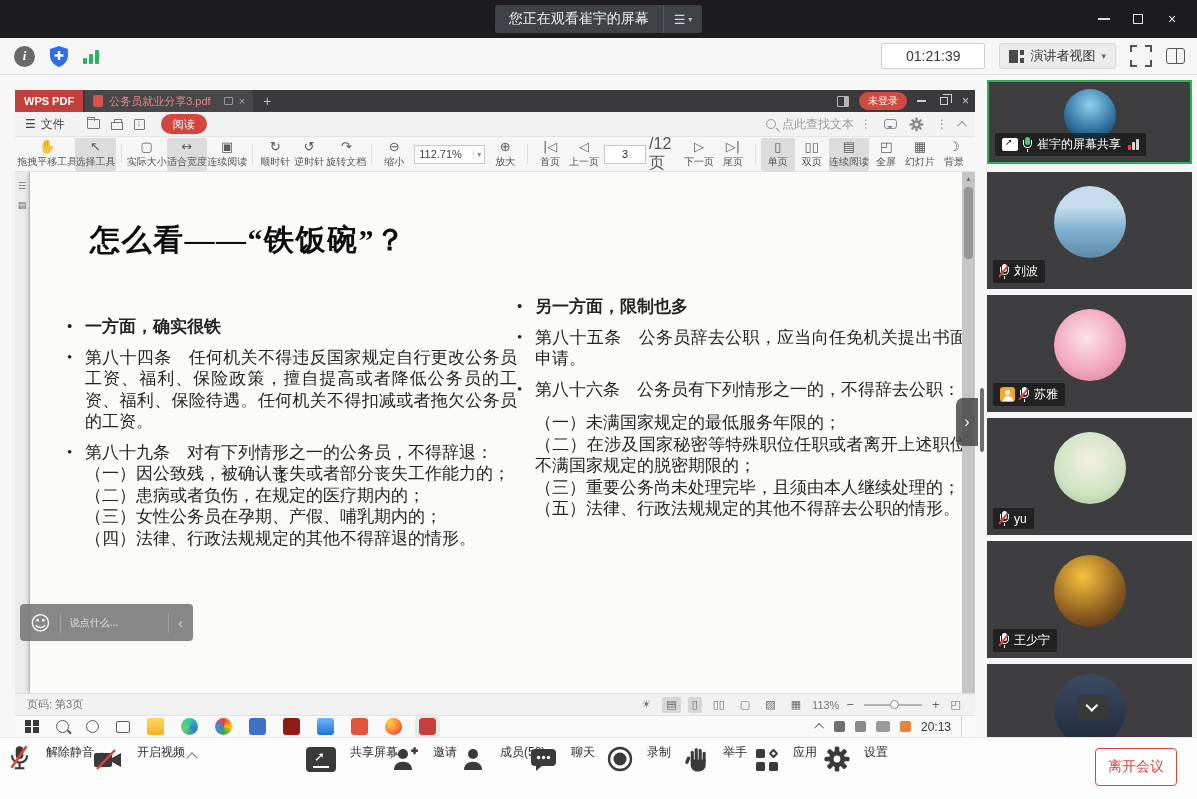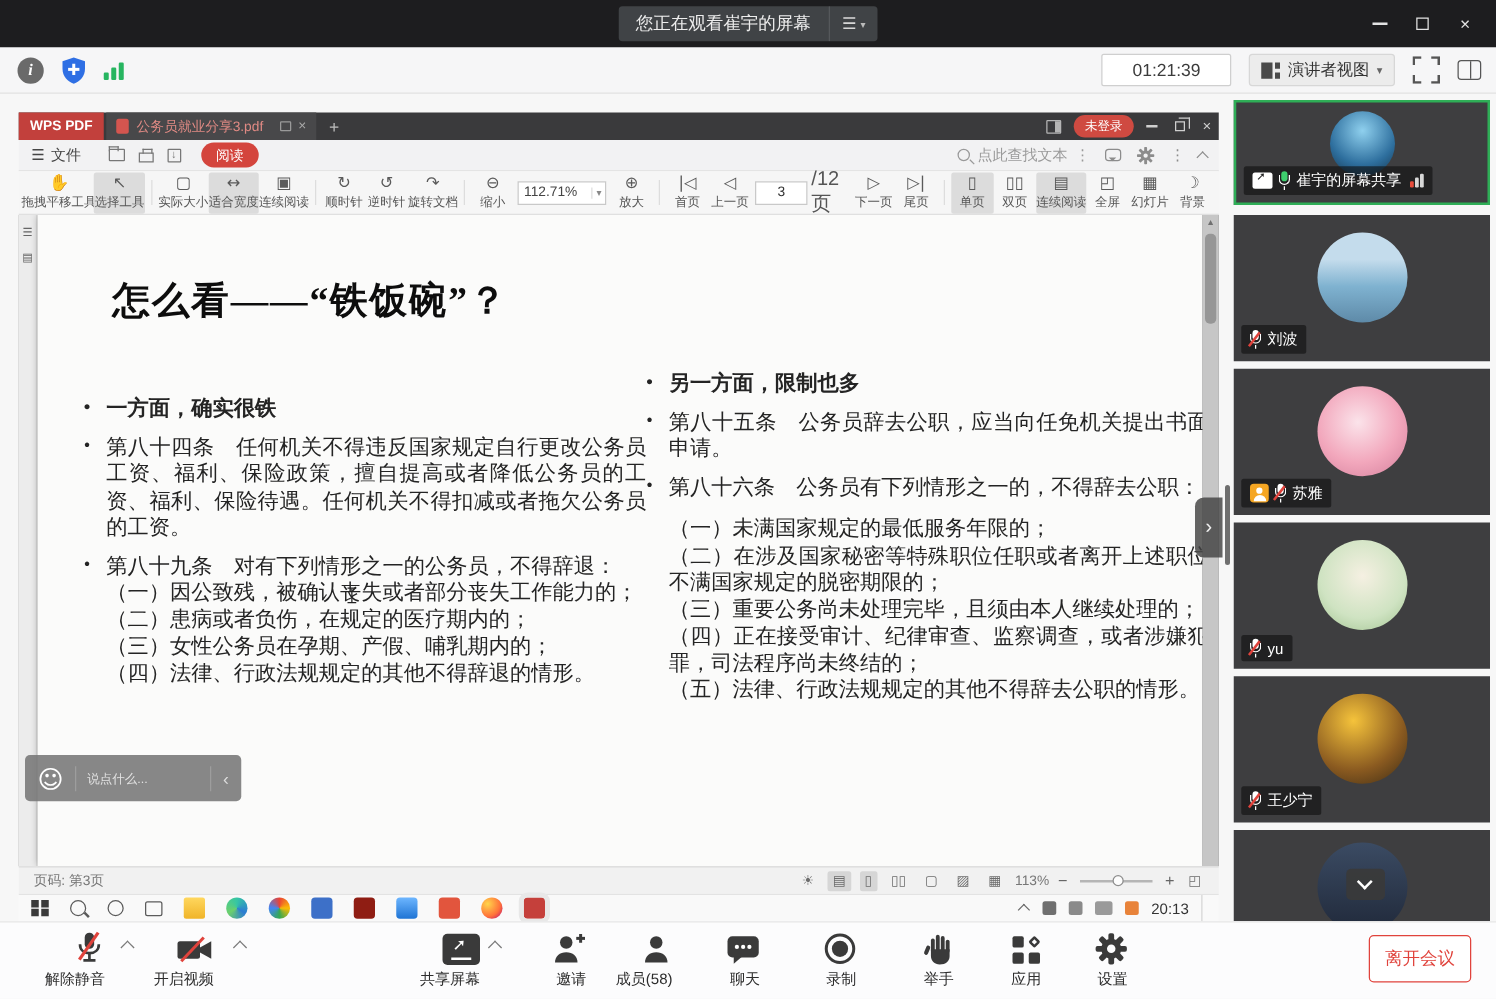--- a/index.html
+++ b/index.html
@@ -156,21 +156,21 @@
   .badge-orange { width:15px; height:15px; border-radius:3px; background:#f5a623; position:relative; }
   .badge-orange:before { content:""; position:absolute; left:5px; top:2.5px; width:5px; height:5px; border-radius:50%; background:#fff; }
   .badge-orange:after { content:""; position:absolute; left:2.5px; bottom:1.5px; width:10px; height:5px; border-radius:5px 5px 0 0; background:#fff; }
   #sidebar-scrollthumb { position:absolute; left:980px; top:388px; width:4px; height:64px; background:#6f6f6f; border-radius:2px; }
   #expand-tab { position:absolute; left:956px; top:398px; width:22px; height:48px; background:rgba(66,66,66,.82); border-radius:7px 0 0 7px; color:#f0f0f0; font-size:16px; display:flex; align-items:center; justify-content:center; }
   #scroll-down-pill { position:absolute; left:1077px; top:695px; width:31px; height:25px; background:rgba(58,58,58,.92); border-radius:4px; display:flex; align-items:center; justify-content:center; }
   #scroll-down-pill .chv { width:9px; height:9px; border-left:2px solid #fff; border-bottom:2px solid #fff; transform:rotate(-45deg) translate(1px,-2px); }
 
   
   #bottombar { position:absolute; left:0; top:737px; width:1197px; height:62px; background:#fcfcfd; border-top:1px solid #e6e6e6; }
-  .bb-item { position:absolute; top:6px; width:78px; display:flex; flex-direction:column; align-items:flex-end; gap:3px; }
+  .bb-item { position:absolute; top:6px; width:78px; display:flex; flex-direction:row; align-items:flex-start; gap:14px; }
   .bb-item .icw { height:28px; display:flex; align-items:flex-end; justify-content:center; }
   .bb-item .lbl { font-size:12px; color:#2d2d2d; white-space:nowrap; }
   .bb-chev { position:absolute; top:16px; width:8px; height:8px; border-left:1.6px solid #7a7a7a; border-top:1.6px solid #7a7a7a; transform:rotate(45deg); }
   .share-box { width:30px; height:25px; background:#3a3a3a; border-radius:4px; position:relative; }
   .share-box:before { content:"➚"; position:absolute; left:8px; top:2px; color:#fff; font-size:13px; font-family:"DejaVu Sans",sans-serif; }
   .share-box:after { content:""; position:absolute; left:7px; bottom:4px; width:16px; height:1.8px; background:#fff; }
   .apps-ic { width:24px; height:24px; position:relative; }
   .apps-ic i { position:absolute; width:9px; height:9px; background:#3a3a3a; border-radius:1.5px; }
   .apps-ic i.tl { left:1px; top:1px; } .apps-ic i.bl { left:1px; bottom:1px; } .apps-ic i.br { right:1px; bottom:1px; }
   .apps-ic i.tr { right:2px; top:2px; background:transparent; border:2px solid #3a3a3a; transform:rotate(45deg); width:7px; height:7px; }
@@ -416,21 +416,20 @@
       <p class="sub">（四）法律、行政法规规定的其他不得辞退的情形。</p>
     </div>
 
     <div class="pdf-col" id="col-right">
       <p class="lead">另一方面，限制也多</p>
       <p class="item">第八十五条　公务员辞去公职，应当向任免机关提出书面申请。</p>
       <p class="item" style="margin-bottom:12px">第八十六条　公务员有下列情形之一的，不得辞去公职：</p>
       <p class="sub">（一）未满国家规定的最低服务年限的；</p>
       <p class="sub">（二）在涉及国家秘密等特殊职位任职或者离开上述职位不满国家规定的脱密期限的；</p>
       <p class="sub">（三）重要公务尚未处理完毕，且须由本人继续处理的；</p>
-      <p class="sub">（四）正在接受审计、纪律审查、监察调查，或者涉嫌犯罪，司法程序尚未终结的；</p>
       <p class="sub">（五）法律、行政法规规定的其他不得辞去公职的情形。</p>
     </div>
 
     <div id="ibeam"></div>
   </div>
 
   <div id="doc-scroll">
     <div class="up">▲</div>
     <div class="thumb"></div>
   </div>

